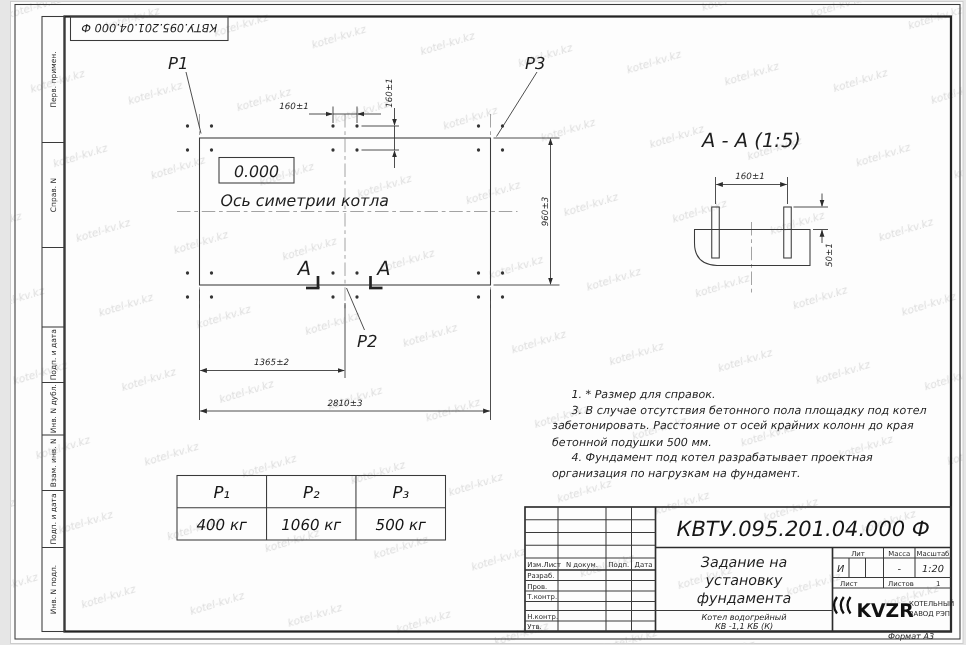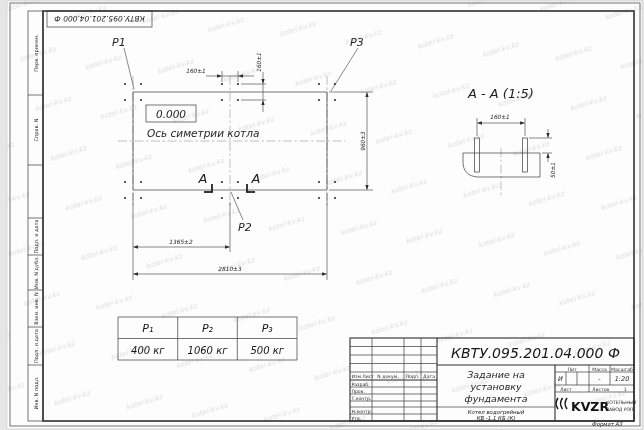--- a/index.html
+++ b/index.html
@@ -276,14 +276,17 @@
       <text class="logo" x="571" y="411">KVZR</text>
       <text class="sm" x="606" y="404">КОТЕЛЬНЫЙ</text>
       <text class="sm" x="606" y="410.5">ЗАВОД РЭП</text>
     </g>
   </g>
 
   <text class="it5" x="592" y="426">Формат А3</text>
 </svg>
 
 <div id="notes">
+  <p>1. * Размер для справок.</p>
+  <p>3. В случае отсутствия бетонного пола площадку под котел забетонировать. Расстояние от осей крайних колонн до края бетонной подушки 500 мм.</p>
+  <p>4. Фундамент под котел разрабатывает проектная организация по нагрузкам на фундамент.</p>
 </div>
 </div>
 
 </body></html>

